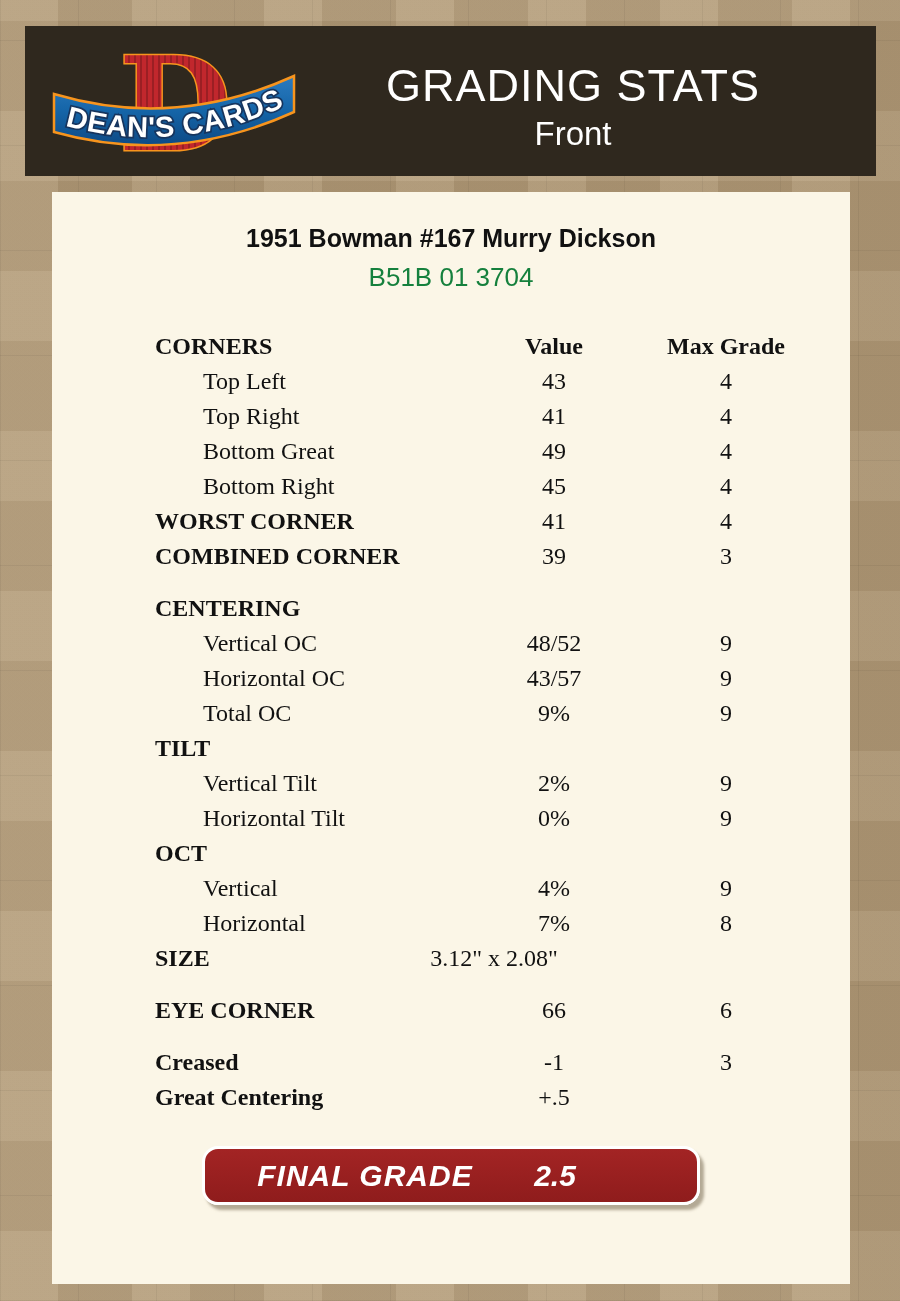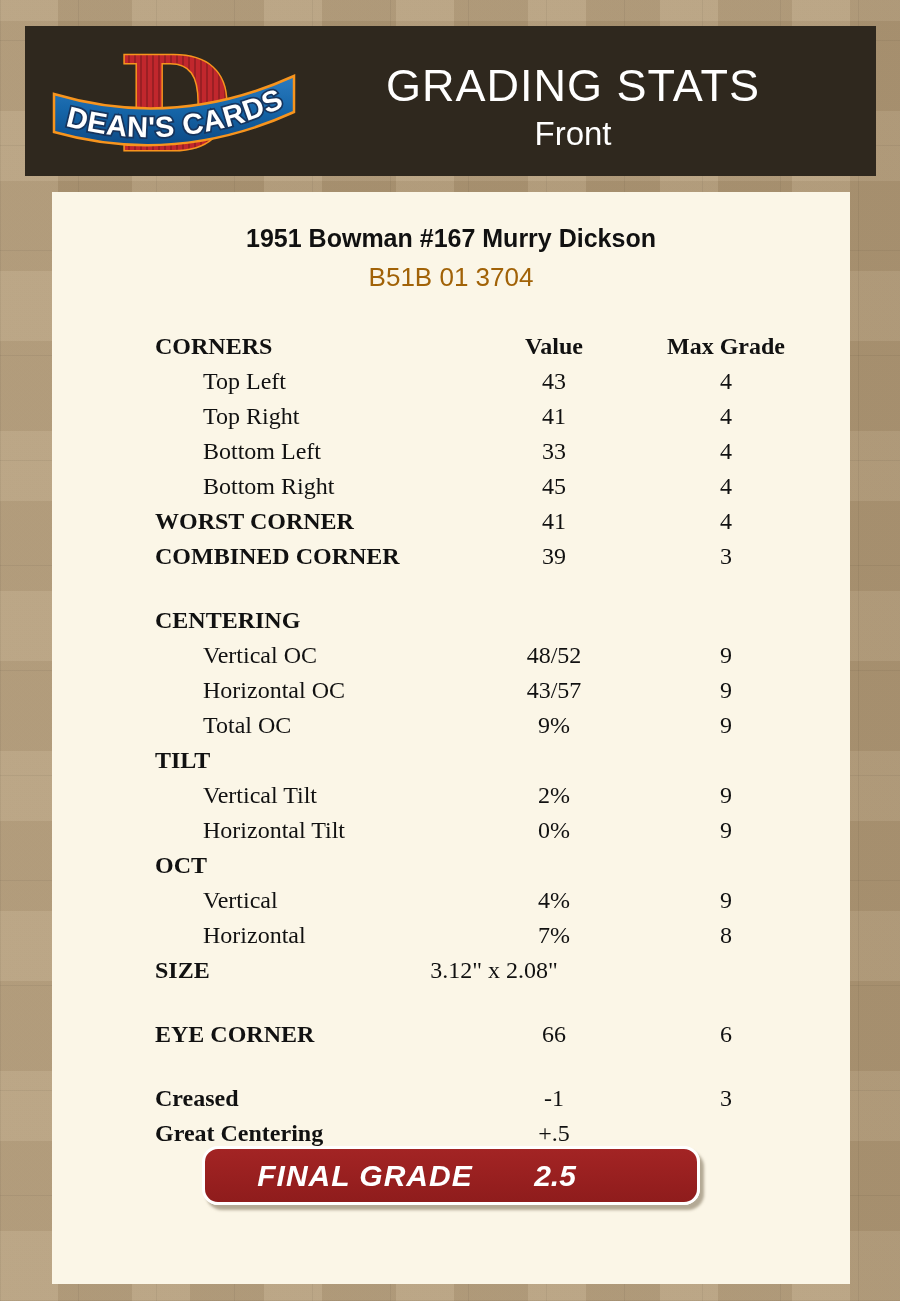--- a/index.html
+++ b/index.html
@@ -12,24 +12,24 @@
       repeating-linear-gradient(90deg, rgba(255,245,225,0.08) 0 58px, rgba(90,70,45,0.07) 58px 132px),
       repeating-linear-gradient(0deg, rgba(255,248,230,0.07) 0 70px, rgba(95,75,50,0.06) 70px 160px);
   }
   .header-bar{position:absolute;left:25px;top:26px;width:851px;height:150px;background:#2f281e;}
   .logo-wrap{position:absolute;left:25px;top:4px;width:250px;height:144px;}
   .header-titles{position:absolute;left:258px;top:34px;width:580px;text-align:center;color:#ffffff;}
   .header-main{font-size:45px;line-height:52px;letter-spacing:1px;}
   .header-sub{font-size:33px;line-height:40px;margin-top:2px;}
   .panel{position:absolute;left:52px;top:192px;width:798px;height:1092px;background:#fbf6e7;}
   .card-title{position:absolute;top:32px;left:0;width:100%;text-align:center;font-size:25px;font-weight:bold;color:#111;}
-  .card-serial{position:absolute;top:70px;left:0;width:100%;text-align:center;font-size:26px;color:#a16207;}
+  .card-serial{position:absolute;top:70px;left:0;width:100%;text-align:center;font-size:26px;color:#15803d;}
   .gtable{position:absolute;left:0;top:136px;width:100%;font-family:Liberation Serif, serif;}
   .trow{position:relative;height:35px;font-size:24px;color:#111;}
-  .trow.gap{margin-top:29px;padding-left:22px;}
+  .trow.gap{margin-top:17px;padding-left:22px;}
   .c-label{position:absolute;left:103px;top:50%;transform:translateY(-50%);white-space:nowrap;}
   .trow.item .c-label{left:151px;}
   .trow.section .c-label,.trow.bold .c-label,.trow.header-row .c-label{font-weight:bold;}
   .trow.header-row .c-value,.trow.header-row .c-max{font-weight:bold;}
   .c-value{position:absolute;left:370px;width:264px;top:50%;transform:translateY(-50%);text-align:center;white-space:nowrap;}
   .trow.wide .c-value{left:310px;}
   .c-max{position:absolute;left:594px;width:160px;top:50%;transform:translateY(-50%);text-align:center;}
   .final-grade{position:absolute;left:150px;top:954px;width:492px;height:53px;
     background:linear-gradient(#a32424,#8f1c1c);
     border:3px solid #ffffff;border-radius:16px;
@@ -90,22 +90,22 @@
             <span class="c-label">Top Left</span>
             <span class="c-value">43</span>
             <span class="c-max">4</span>
           </div>
           <div class="trow item">
             <span class="c-label">Top Right</span>
             <span class="c-value">41</span>
             <span class="c-max">4</span>
           </div>
           <div class="trow item">
-            <span class="c-label">Bottom Left</span>
-            <span class="c-value">33</span>
+            <span class="c-label">Bottom Great</span>
+            <span class="c-value">49</span>
             <span class="c-max">4</span>
           </div>
           <div class="trow item">
             <span class="c-label">Bottom Right</span>
             <span class="c-value">45</span>
             <span class="c-max">4</span>
           </div>
           <div class="trow bold">
             <span class="c-label">WORST CORNER</span>
             <span class="c-value">41</span>

